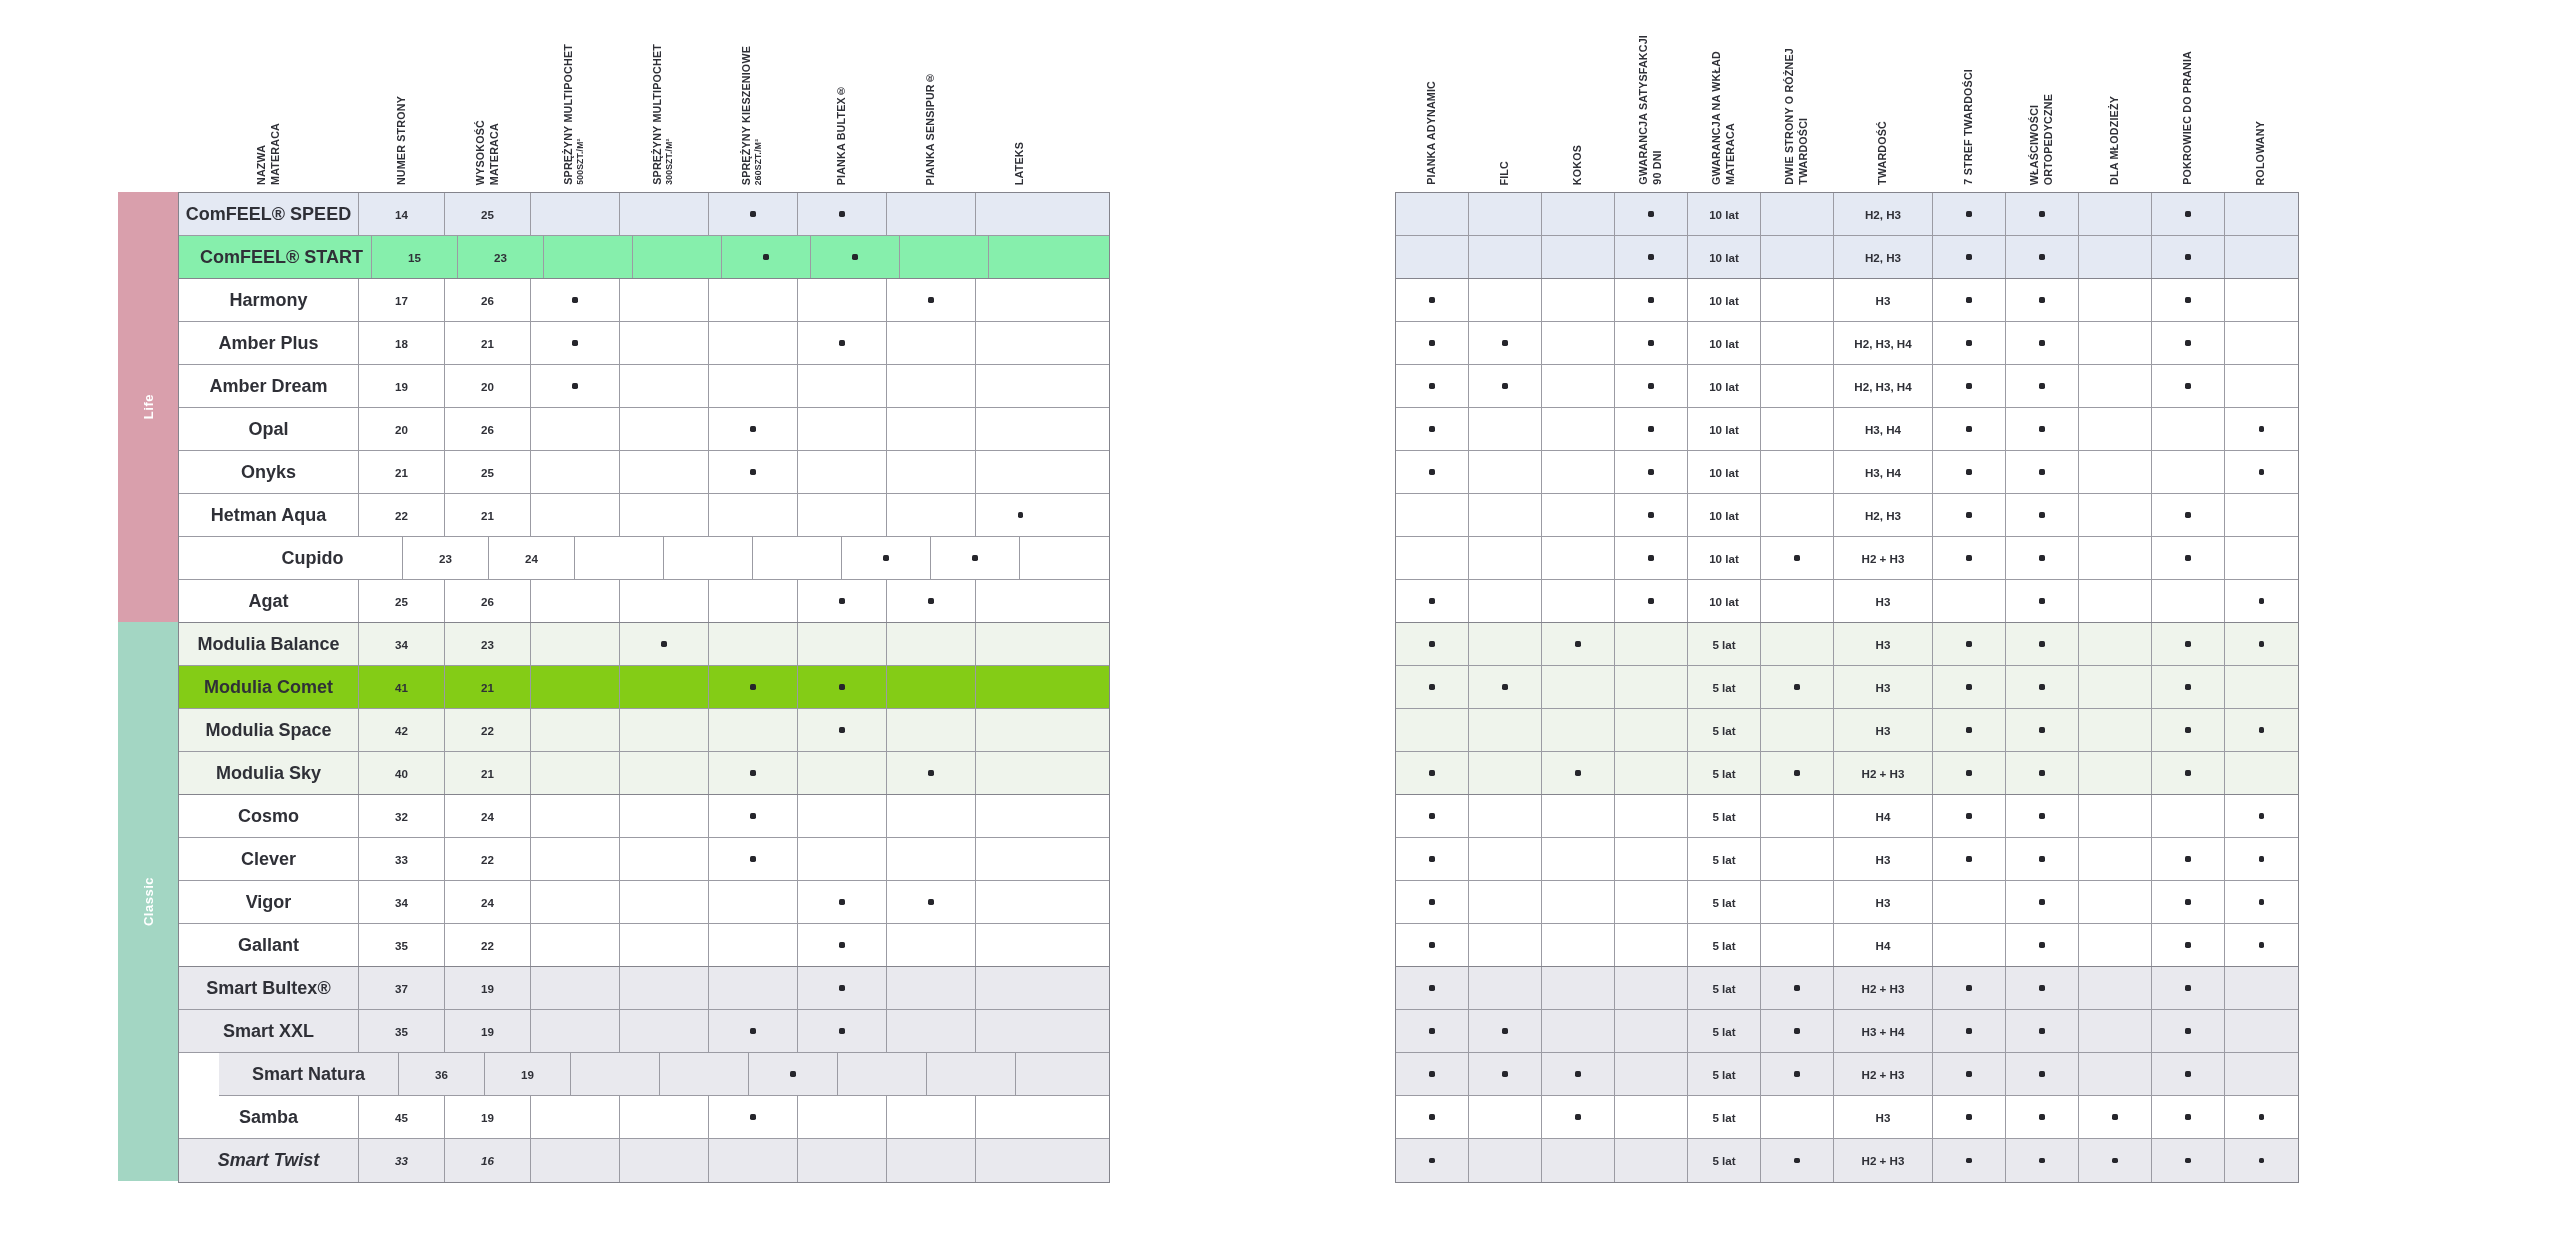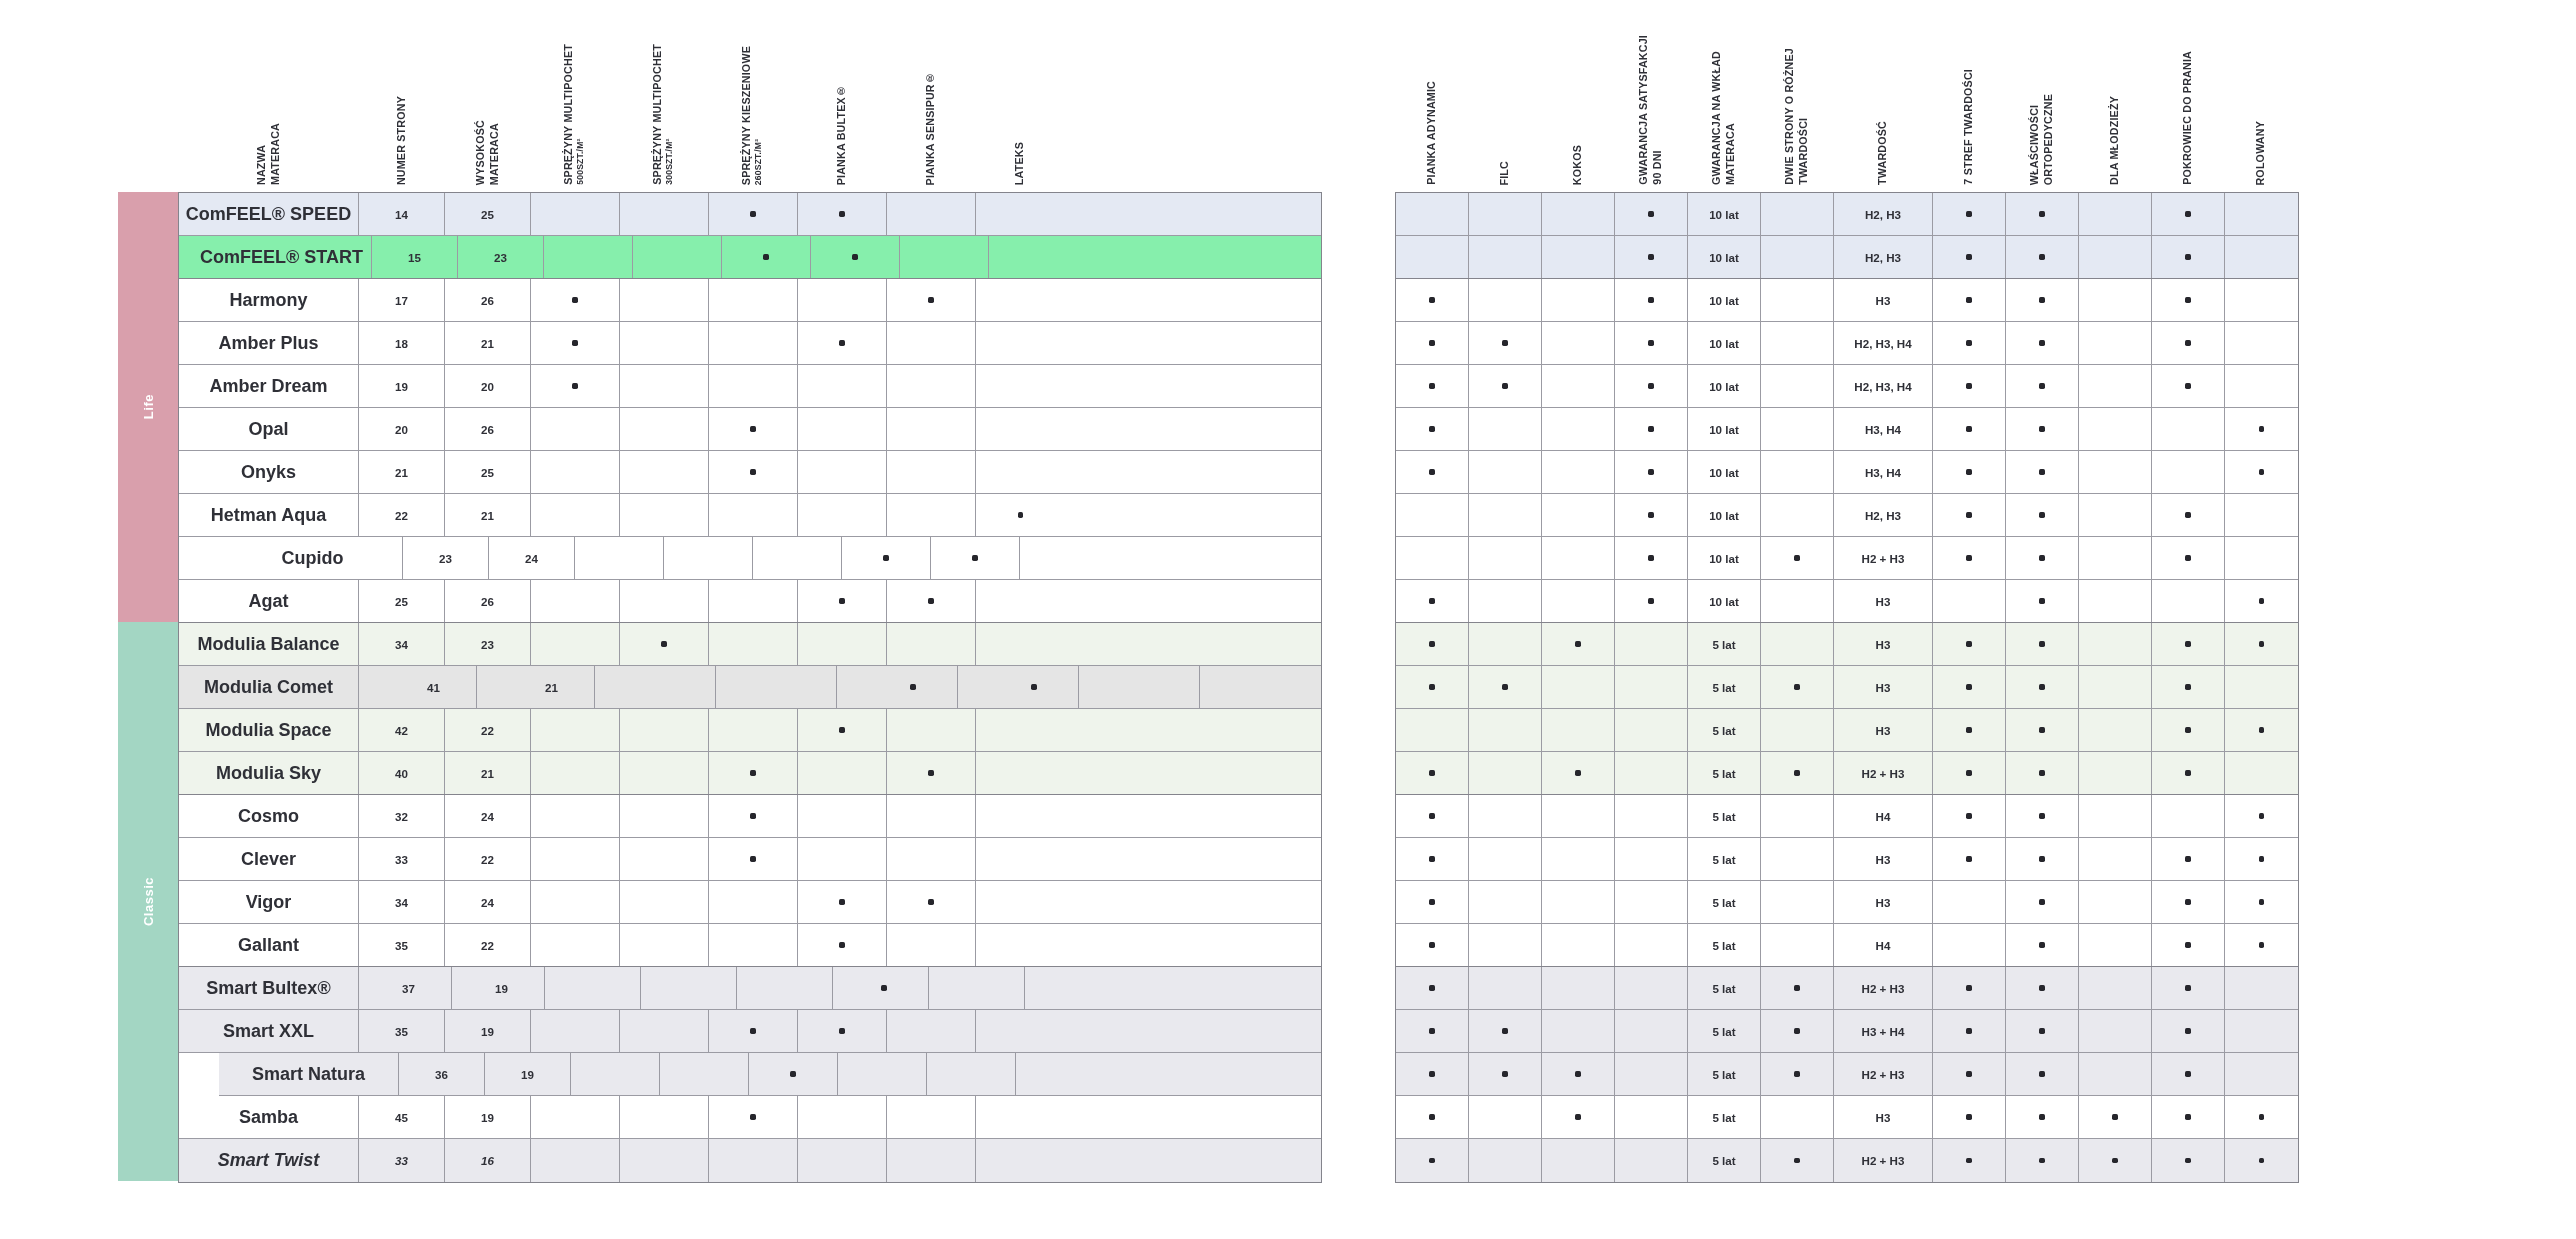--- a/index.html
+++ b/index.html
@@ -310,21 +310,21 @@
             </div>
             <div class="tcell"></div>
             <div class="tcell">
               <span class="dot"></span>
             </div>
             <div class="tcell"></div>
             <div class="tcell"></div>
             <div class="tcell"></div>
             <div class="tcell"></div>
           </div>
-          <div class="trow" style="background: #e5e5e5; gap: 32px;">
+          <div class="trow" style="background: #84cc16;">
             <div class="tcell">
               <span class="cell-name">Modulia Comet</span>
             </div>
             <div class="tcell">
               <span class="cell-text">41</span>
             </div>
             <div class="tcell">
               <span class="cell-text">21</span>
             </div>
             <div class="tcell"></div>
@@ -449,21 +449,21 @@
             </div>
             <div class="tcell"></div>
             <div class="tcell"></div>
             <div class="tcell"></div>
             <div class="tcell">
               <span class="dot"></span>
             </div>
             <div class="tcell"></div>
             <div class="tcell"></div>
           </div>
-          <div class="trow" style="background: rgb(233, 233, 238); gap: 7px;">
+          <div class="trow" style="background: rgb(233, 233, 238);">
             <div class="tcell">
               <span class="cell-name">Smart Bultex®</span>
             </div>
             <div class="tcell">
               <span class="cell-text">37</span>
             </div>
             <div class="tcell">
               <span class="cell-text">19</span>
             </div>
             <div class="tcell"></div>

